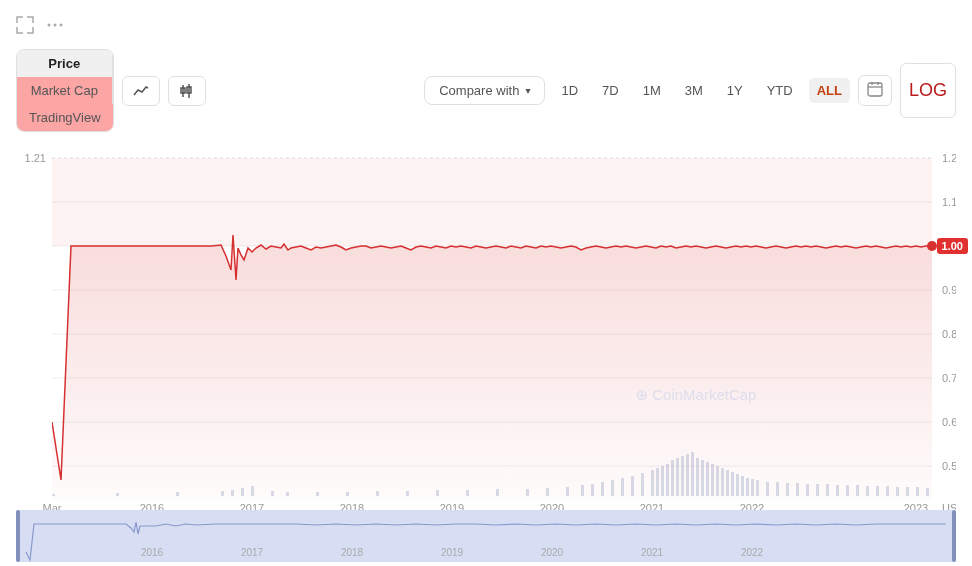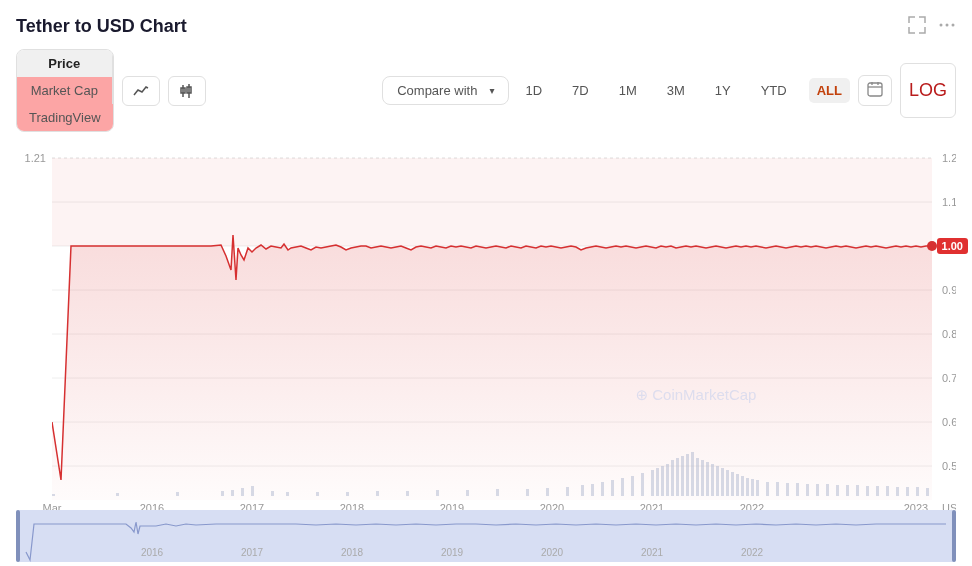--- a/index.html
+++ b/index.html
@@ -87,26 +87,26 @@
     .compare-btn {
       background: #fff;
       border: 1px solid #e0e0e0;
       border-radius: 8px;
       padding: 6px 14px;
       font-size: 13px;
       color: #555;
       cursor: pointer;
       display: flex;
       align-items: center;
-      gap: 12px;
+      gap: 6px;
     }
     .compare-btn .chevron { font-size: 10px; }
     .time-group {
       display: flex;
-      gap: 14px;
+      gap: 8px;
       align-items: center;
     }
     .time-btn {
       background: none;
       border: none;
       padding: 5px 8px;
       font-size: 13px;
       color: #555;
       cursor: pointer;
       border-radius: 5px;
@@ -159,21 +159,20 @@
       padding: 2px 5px;
       border-radius: 3px;
     }
   </style>
 </head>
 <body>
 
 <div class="chart-container">
 
   <div class="header-row">
-    <span class="chart-title">Tether to USD Chart</span>
     <div class="header-icons">
       <button class="header-icon-btn" title="Expand">
         <svg width="18" height="18" viewBox="0 0 18 18" fill="none" stroke="#aaa" stroke-width="1.5">
           <polyline points="1,7 1,1 7,1"></polyline>
           <polyline points="11,1 17,1 17,7"></polyline>
           <polyline points="17,11 17,17 11,17"></polyline>
           <polyline points="7,17 1,17 1,11"></polyline>
         </svg>
       </button>
       <button class="header-icon-btn" title="More">

